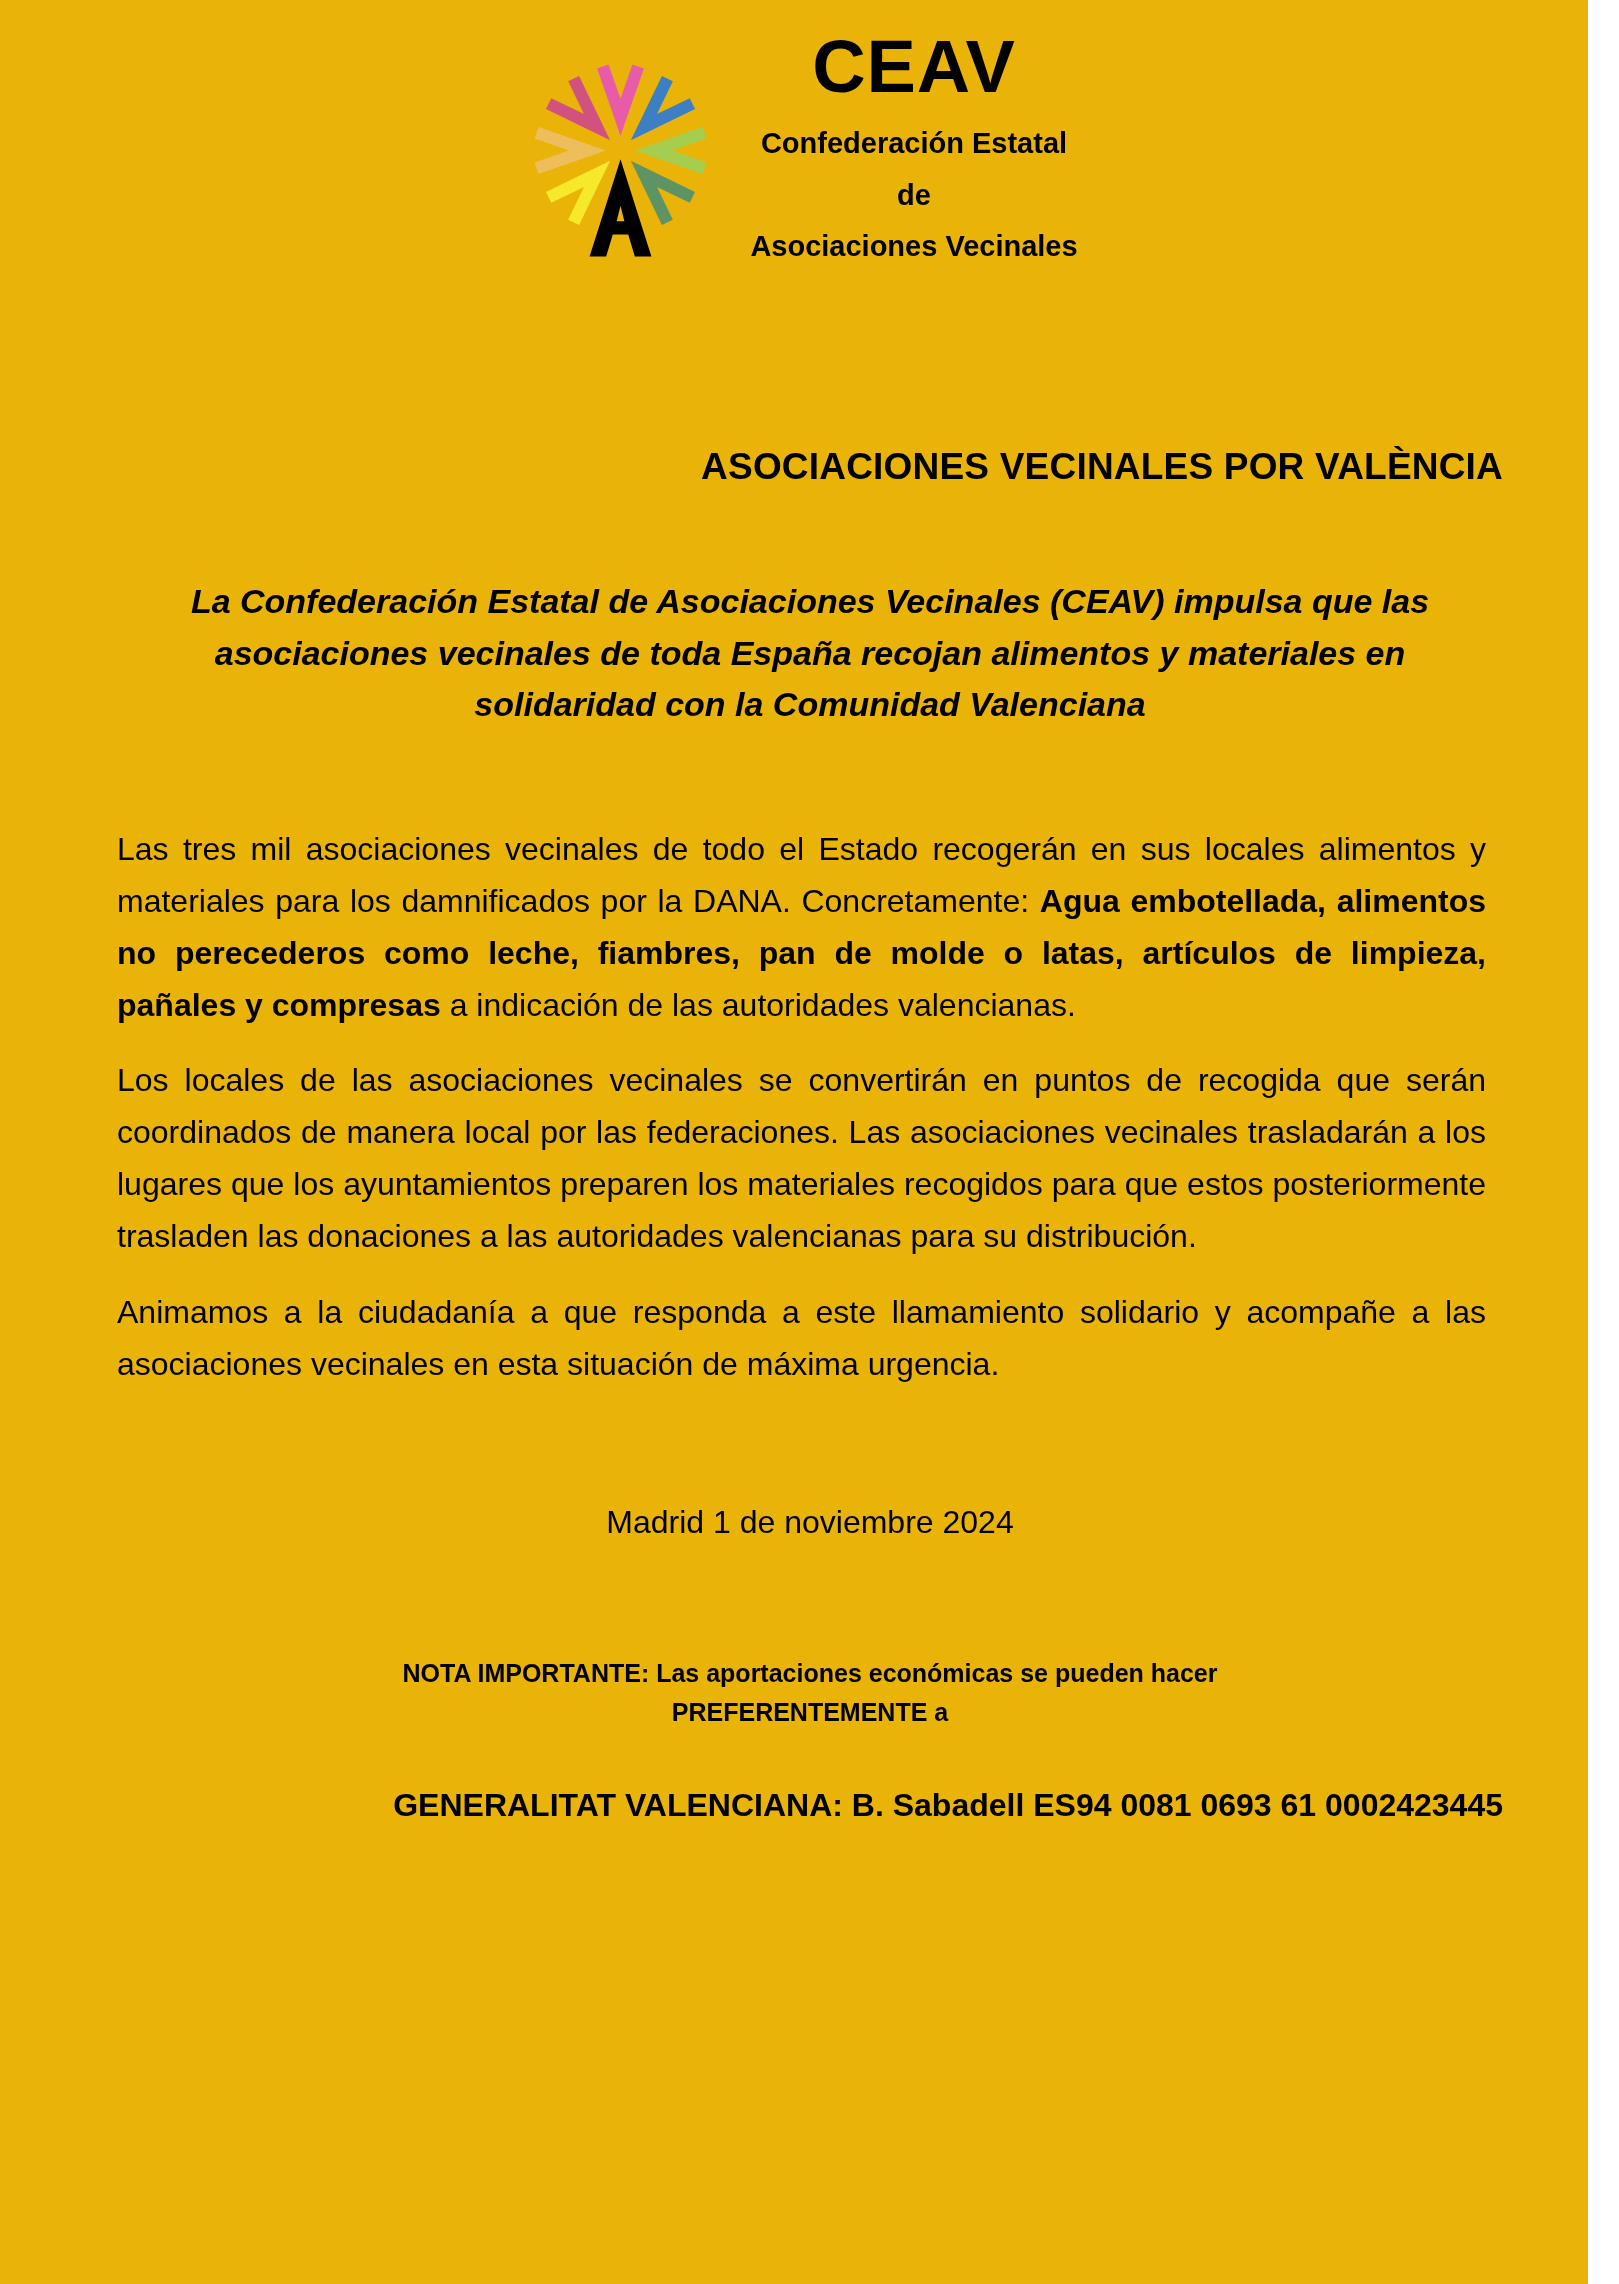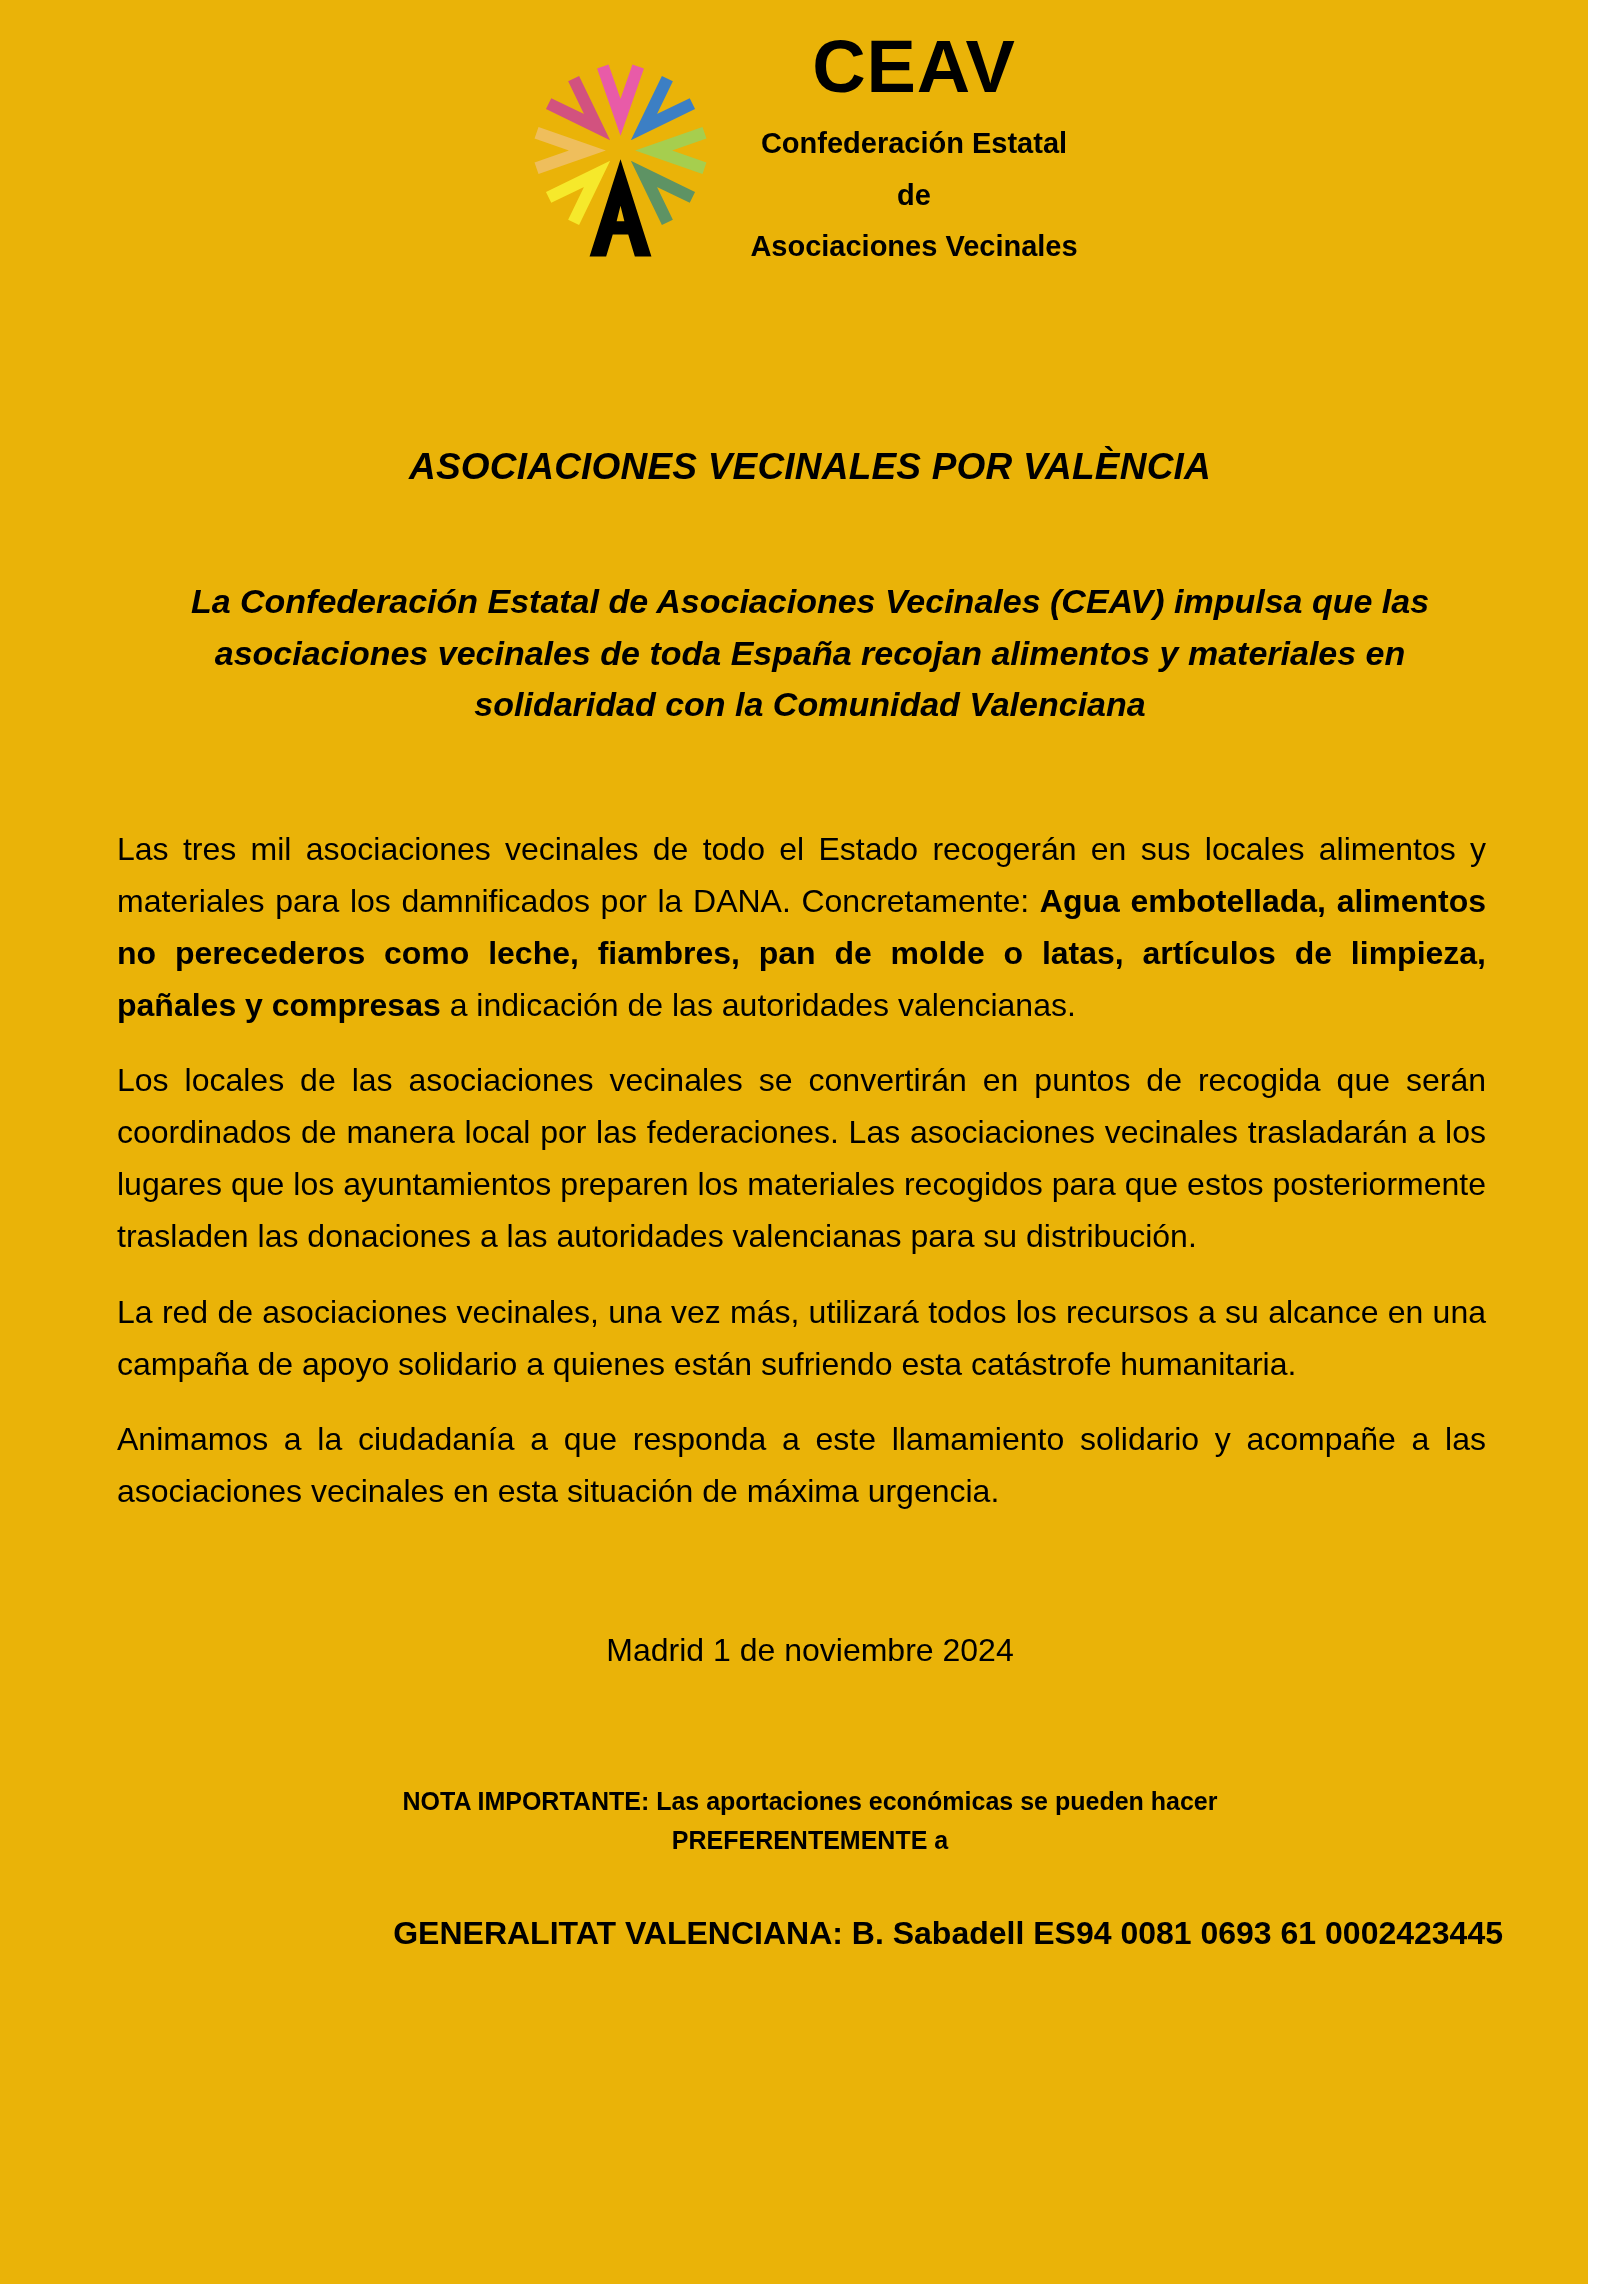--- a/index.html
+++ b/index.html
@@ -84,25 +84,24 @@
   .content {
     position: absolute;
     top: 443px;
     left: 117px;
     width: 1386px;
   }
 
   .doc-title {
     font-size: 37px;
     font-weight: 700;
-    text-align: center;
+    text-align: right;
     line-height: 1.3;
     margin: 0 0 85px 0;
     letter-spacing: 0.2px;
-    font-style: italic;
   }
 
   .doc-subtitle {
     font-size: 34px;
     font-weight: 700;
     text-align: center;
     line-height: 1.52;
     margin: 0 0 93px 0;
     padding: 0 17.4px;
     font-style: italic;
@@ -207,21 +206,20 @@
   <div class="content">
 
     <h1 class="doc-title">ASOCIACIONES VECINALES POR VALÈNCIA</h1>
 
     <h2 class="doc-subtitle">La Confederación Estatal de Asociaciones Vecinales (CEAV) impulsa que las asociaciones vecinales de toda España recojan alimentos y materiales en solidaridad con la Comunidad Valenciana</h2>
 
     <p class="body-par"><span>Las tres mil asociaciones vecinales de todo el Estado recogerán en sus locales alimentos y materiales para los damnificados por la DANA. Concretamente: </span><b>Agua embotellada, alimentos no perecederos como leche, fiambres, pan de molde o latas, artículos de limpieza, pañales y compresas</b><span> a indicación de las autoridades valencianas.</span></p>
 
     <p class="body-par">Los locales de las asociaciones vecinales se convertirán en puntos de recogida que serán coordinados de manera local por las federaciones. Las asociaciones vecinales trasladarán a los lugares que los ayuntamientos preparen los materiales recogidos para que estos posteriormente trasladen las donaciones a las autoridades valencianas para su distribución.</p>
 
-    <p class="body-par">La red de asociaciones vecinales, una vez más, utilizará todos los recursos a su alcance en una campaña de apoyo solidario a quienes están sufriendo esta catástrofe humanitaria.</p>
 
     <p class="body-par">Animamos a la ciudadanía a que responda a este llamamiento solidario y acompañe a las asociaciones vecinales en esta situación de máxima urgencia.</p>
 
     <p class="date-line">Madrid 1 de noviembre 2024</p>
 
     <div class="nota">
       <div>NOTA IMPORTANTE: Las aportaciones económicas se pueden hacer</div>
       <div>PREFERENTEMENTE a</div>
     </div>
 

